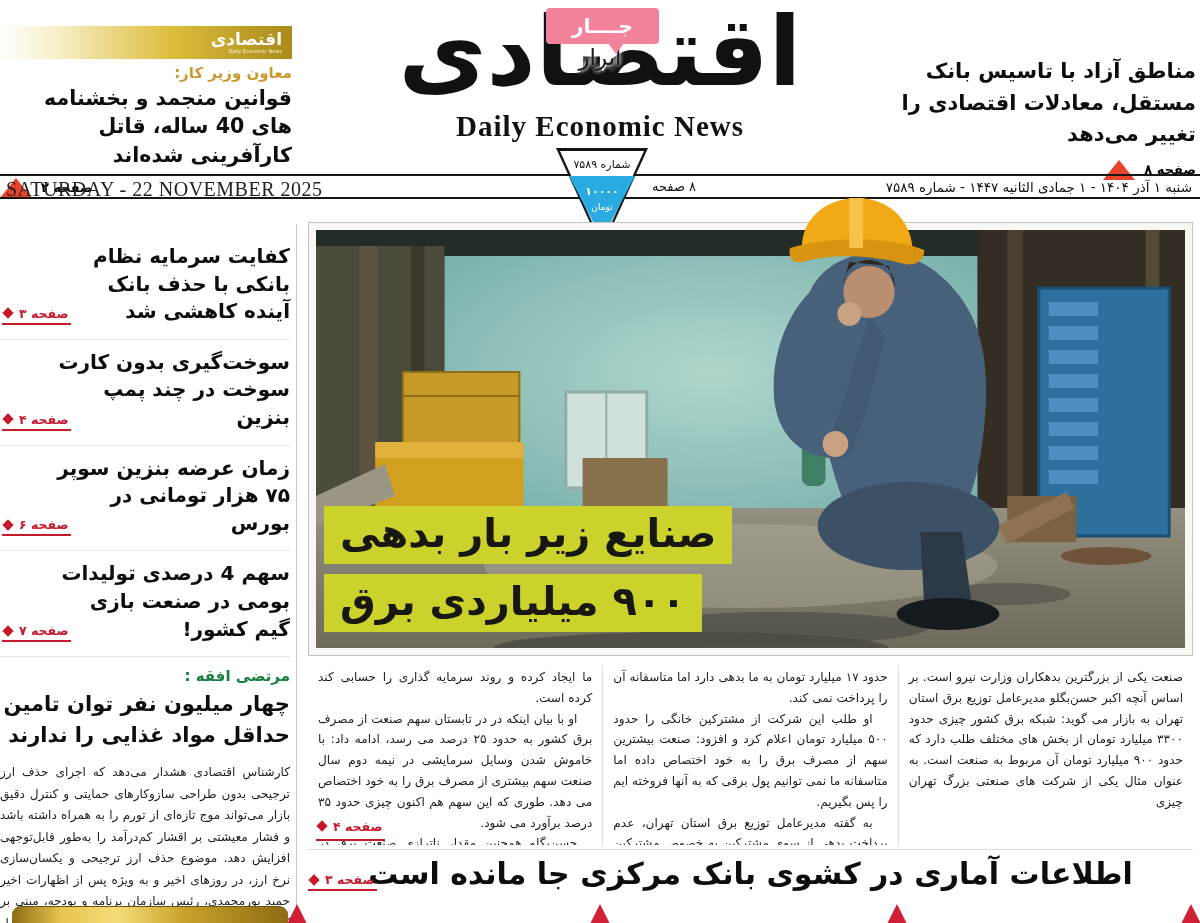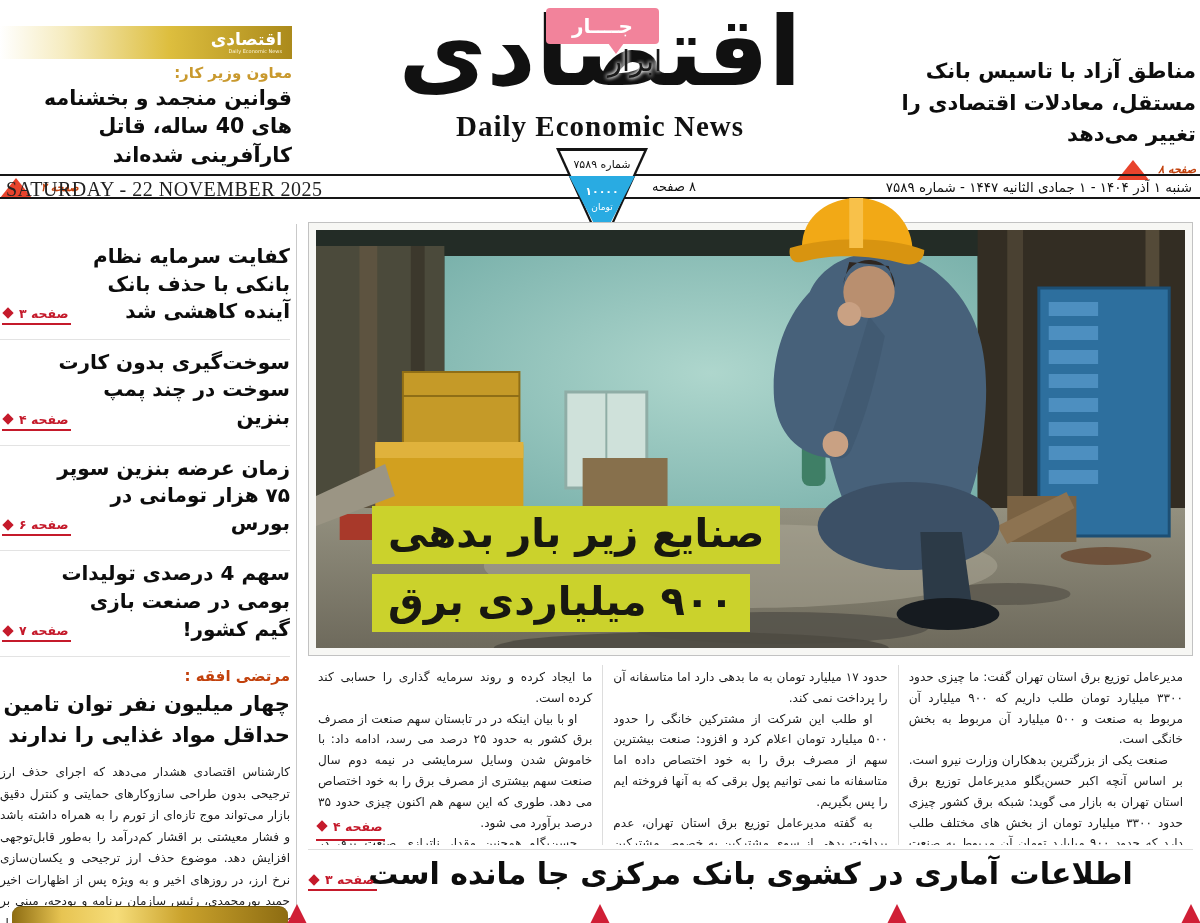--- a/index.html
+++ b/index.html
@@ -9,21 +9,21 @@
     font-family:"DejaVu Sans","Liberation Sans",sans-serif; color:#111;
   }
   .rtl { direction:rtl; }
 
   
   .header { position:absolute; left:0; top:0; width:1200px; height:200px; z-index:1; }
 
   .mast-big { position:absolute; left:50%; top:-8px; transform:translateX(-50%);
     font-size:96px; font-weight:bold; direction:rtl; letter-spacing:-2px; line-height:1.25; }
   .mast-small { position:absolute; left:50%; top:44px; transform:translateX(-50%);
-    font-size:29px; direction:rtl; color:#1a1a1a; text-shadow:0 0 4px #fff,0 0 4px #fff; z-index:2;margin-left:35px;}
+    font-size:23px; direction:rtl; color:#1a1a1a; text-shadow:0 0 4px #fff,0 0 4px #fff; z-index:2;}
   .mast-en { position:absolute; left:50%; top:110px; transform:translateX(-50%);
     font-family:"Liberation Serif","DejaVu Serif",serif; font-weight:bold; font-size:29px; letter-spacing:1px; }
   .bubble { position:absolute; left:546px; top:8px; width:113px; height:36px; background:#f2839b;
     border-radius:4px; color:#fff; font-weight:bold; font-size:20px; display:flex; align-items:center;
     justify-content:center; direction:rtl; z-index:3;}
   .bubble:after { content:""; position:absolute; left:62px; bottom:-10px;
     border-left:8px solid transparent; border-right:8px solid transparent; border-top:11px solid #f2839b; }
 
   .badge { position:absolute; left:556px; top:146px; width:92px; height:104px; z-index:6; }
 
@@ -31,21 +31,21 @@
   .tl { position:absolute; left:0; top:26px; width:292px; }
   .goldbar { height:33px; background:linear-gradient(90deg,#ffffff 0%,#f6ecc0 22%,#ddbe3e 58%,#ab8a1b 100%);
     display:flex; flex-direction:column; align-items:flex-end; justify-content:center; padding:2px 10px 2px; }
   .goldbar .logo-fa { color:#fff; font-weight:bold; font-size:17px; line-height:1; direction:rtl; }
   .goldbar .logo-en { color:#fdf6d8; font-size:5px; line-height:1.4; }
   .kicker-gold { margin-top:5px; text-align:right; direction:rtl; color:#c9992e; font-weight:bold; font-size:15px;margin-left:8px; }
   .tl-head { margin-top:2px; text-align:right; direction:rtl; font-weight:bold; font-size:20.5px; line-height:1.38; color:#0d0d0d; }
   .pgrow { display:flex; align-items:center; gap:9px; margin-top:9px; }
   .pgrow.right { justify-content:flex-end; }
   .tri-red { width:0; height:0; border-left:16px solid transparent; border-right:16px solid transparent; border-bottom:20px solid #e8432c; }
-  .pgrow .pg-label { font-size:11px; font-weight:bold; direction:rtl; color:#c2410c;font-style:italic; }
+  .pgrow .pg-label { font-size:13px; font-weight:bold; direction:rtl; color:#000000; }
 
   
   .tr { position:absolute; right:4px; top:56px; width:336px; text-align:right; }
   .tr-head { direction:rtl; font-weight:bold; font-size:21px; line-height:1.5; color:#0d0d0d; }
 
   
   .datebar { position:absolute; left:0; right:0; top:174px; height:25px;
     border-top:2px solid #161616; border-bottom:2px solid #161616; }
   .date-en { position:absolute; left:6px; top:2px; font-family:"Liberation Serif","DejaVu Serif",serif;
     font-size:20px; letter-spacing:0.5px; color:#222; }
@@ -59,32 +59,32 @@
   
   .sidebar { position:absolute; left:0; top:34px; width:290px; }
   .sb-item { position:relative; padding:9px 0 13px; border-bottom:1px solid #e3e3e3; }
   .sb-item:last-of-type { border-bottom:none; }
   .sb-head { direction:rtl; text-align:right; font-weight:bold; font-size:20px; line-height:1.38; color:#0d0d0d; padding-left:56px; }
   .mark { display:flex; align-items:center; gap:4px; width:max-content;
     border-bottom:2px solid #c51a2b; padding:0 2px 2px; color:#c51a2b; font-weight:bold; font-size:12.5px; }
   .mark .dia { width:8px; height:8px; background:#c51a2b; transform:rotate(45deg); margin-right:3px; }
   .sb-item .mark { position:absolute; left:2px; bottom:14px; }
   .feature { padding-top:10px; }
-  .f-kicker { direction:rtl; text-align:right; color:#c2410c; font-weight:bold; font-size:15px; }
+  .f-kicker { direction:rtl; text-align:right; color:#15803d; font-weight:bold; font-size:15px; }
   .f-head { direction:rtl; text-align:right; font-weight:bold; font-size:21px; line-height:1.45; margin-top:4px; color:#0d0d0d;}
   .f-body { direction:rtl; text-align:justify; font-size:12.1px; line-height:1.78; color:#1c1c1c;
     margin-top:12px; max-height:172px; overflow:hidden; }
 
   
   .main { position:absolute; left:308px; right:7px; top:22px; z-index:2; }
   .frame { position:relative; height:434px; border:1px solid #c2c2c2; background:#f7f7f4; padding:7px; }
   .photo { position:relative; width:100%; height:100%; }
   .photo svg { position:absolute; left:0; top:-34px; width:100%; height:452px; }
   .overlay { position:absolute; left:8px; direction:rtl; font-weight:bold; font-size:40px; color:#181810;
-    background:#cbd22c; padding:1px 16px 5px; line-height:1.3; white-space:nowrap;margin-left:48px; }
+    background:#cbd22c; padding:1px 16px 5px; line-height:1.3; white-space:nowrap; }
   .ov1 { top:276px; } .ov2 { top:344px; }
 
   .cols { display:flex; direction:rtl; margin-top:9px; height:180px; overflow:hidden; }
   .col { flex:1; padding:2px 10px 0; direction:rtl; text-align:justify; font-size:12.1px; line-height:1.72; color:#1c1c1c; position:relative; }
   .col + .col { border-left:none; border-right:1px solid #ddd; }
   .col p:not(:first-child) { text-indent:15px; }
   .col .mark { position:absolute; left:8px; bottom:4px; }
 
   .bot-rule { border-top:1px solid #ddd; margin-top:4px; }
   .bot-row { position:relative; margin-top:6px; height:52px; }
@@ -273,21 +273,20 @@
             <rect x="540" y="2" width="14" height="50" fill="#f8c14a"></rect>
           </g>
         </svg>
         <span class="overlay ov1">صنایع زیر بار بدهی</span>
         <span class="overlay ov2">۹۰۰ میلیاردی برق</span>
       </div>
     </div>
 
     <div class="cols">
       <div class="col">
-        <p>مدیرعامل توزیع برق استان تهران گفت: ما چیزی حدود ۳۳۰۰ میلیارد تومان طلب داریم که ۹۰۰ میلیارد آن مربوط به صنعت و ۵۰۰ میلیارد آن مربوط به بخش خانگی است.</p>
         <p>صنعت یکی از بزرگترین بدهکاران وزارت نیرو است. بر اساس آنچه اکبر حسن‌بگلو مدیرعامل توزیع برق استان تهران به بازار می گوید: شبکه برق کشور چیزی حدود ۳۳۰۰ میلیارد تومان از بخش های مختلف طلب دارد که حدود ۹۰۰ میلیارد تومان آن مربوط به صنعت است. به عنوان مثال یکی از شرکت های صنعتی بزرگ تهران چیزی</p>
       </div>
       <div class="col">
         <p>حدود ۱۷ میلیارد تومان به ما بدهی دارد اما متاسفانه آن را پرداخت نمی کند.</p>
         <p>او طلب این شرکت از مشترکین خانگی را حدود ۵۰۰ میلیارد تومان اعلام کرد و افزود: صنعت بیشترین سهم از مصرف برق را به خود اختصاص داده اما متاسفانه ما نمی توانیم پول برقی که به آنها فروخته ایم را پس بگیریم.</p>
         <p>به گفته مدیرعامل توزیع برق استان تهران، عدم پرداخت بدهی از سوی مشترکین به خصوص مشترکین صنعتی مشکلات زیادی را برای</p>
       </div>
       <div class="col">
         <p>ما ایجاد کرده و روند سرمایه گذاری را حسابی کند کرده است.</p>
         <p>او با بیان اینکه در در تابستان سهم صنعت از مصرف برق کشور به حدود ۲۵ درصد می رسد، ادامه داد: با خاموش شدن وسایل سرمایشی در نیمه دوم سال صنعت سهم بیشتری از مصرف برق را به خود اختصاص می دهد. طوری که این سهم هم اکنون چیزی حدود ۳۵ درصد برآورد می شود.</p>

